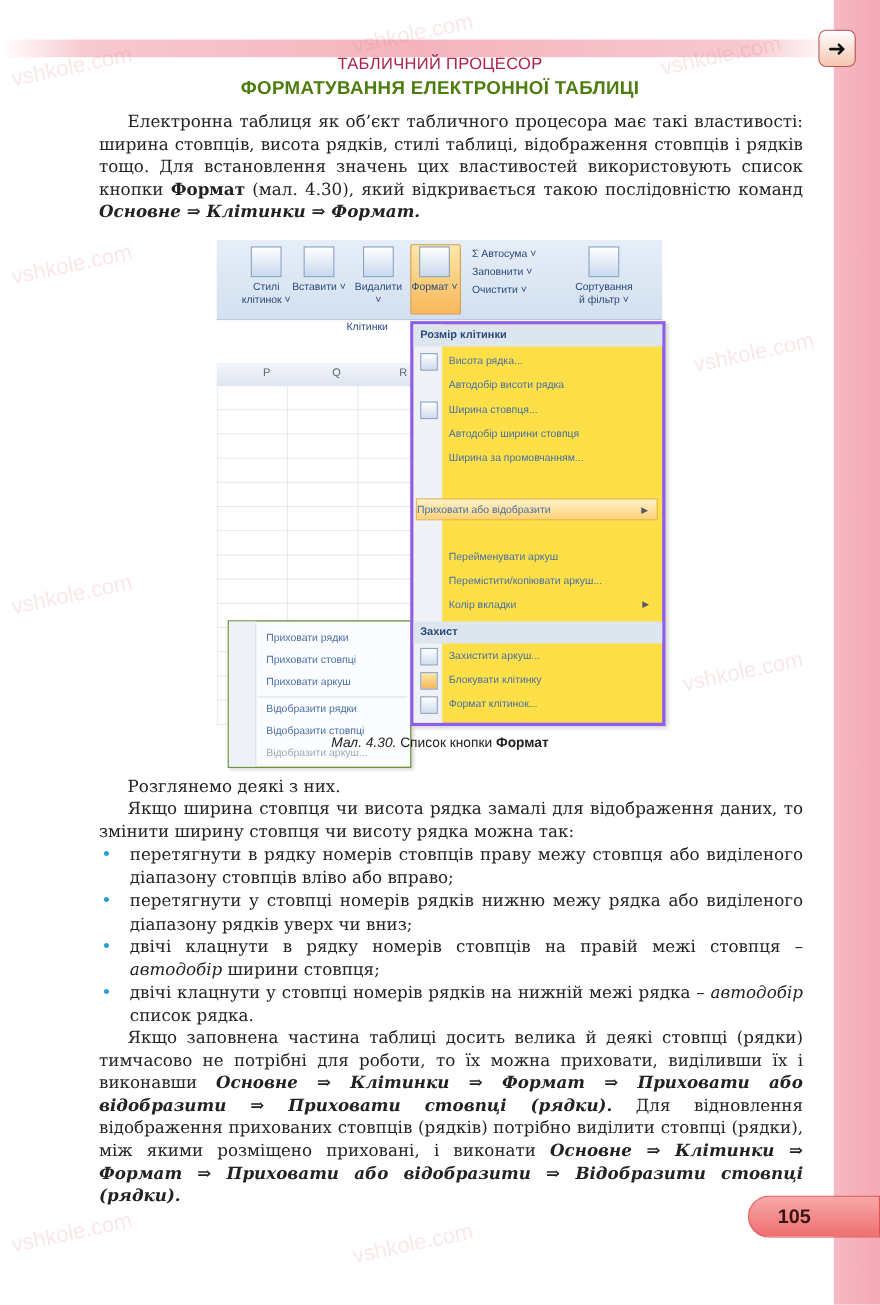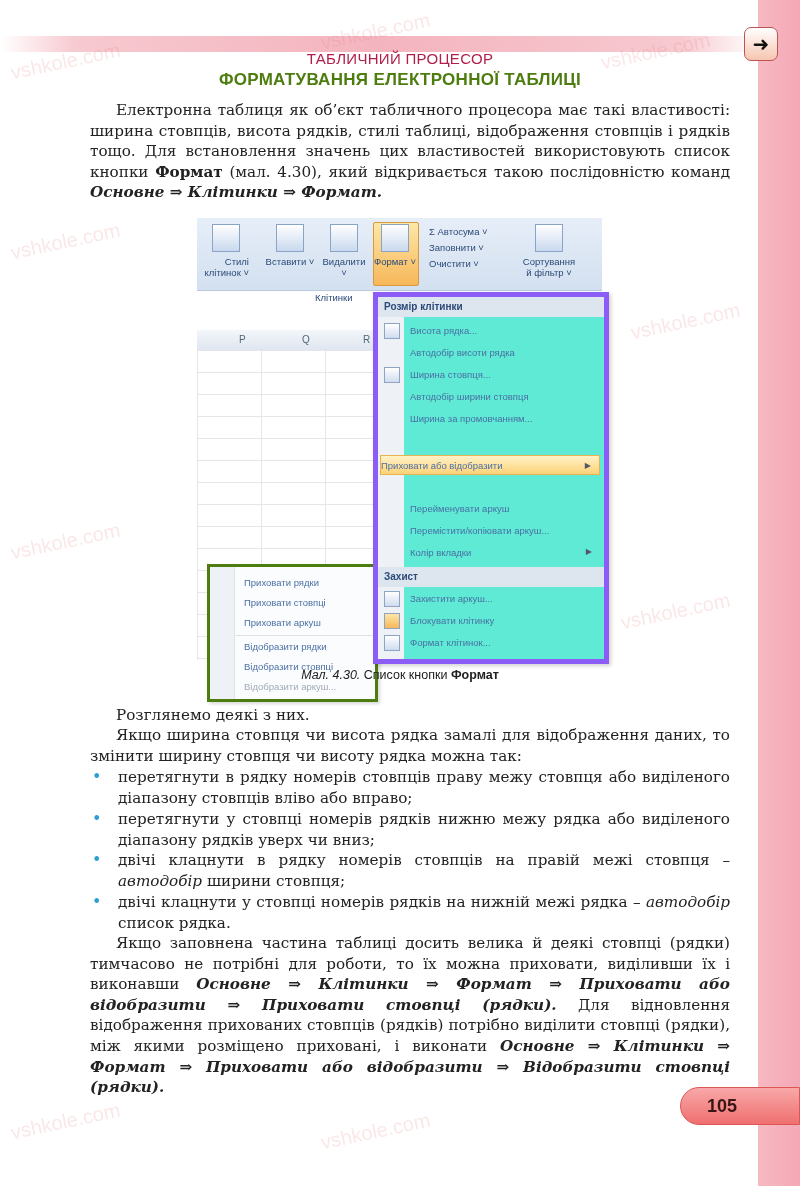--- a/index.html
+++ b/index.html
@@ -18,25 +18,25 @@
   .figure{position:absolute;left:197px;top:218px;width:405px;height:440px;font-family:"Liberation Sans",sans-serif;}
   .ribbon{position:absolute;left:0;top:0;width:405px;height:72px;background:linear-gradient(#e6eef8,#d3e0f0);border-bottom:1px solid #b9c9de;}
   .rib-group{position:absolute;top:6px;text-align:center;font-size:9.5px;color:#2b4a78;line-height:11px;}
   .rib-icon{width:26px;height:26px;margin:0 auto 4px;border:1px solid #8aa4c8;background:linear-gradient(#fff,#c9d9ee);}
   .format-btn{position:absolute;left:176px;top:4px;width:44px;height:62px;background:linear-gradient(#fde7a6,#f7b75a);border:1px solid #d79a40;border-radius:2px;}
   .rib-label{position:absolute;left:118px;top:74px;font-size:9.5px;color:#2b4a78;}
   .sheet{position:absolute;left:0;top:112px;width:180px;height:330px;background:#fff;}
   .col-head{position:absolute;top:0;height:20px;width:180px;background:linear-gradient(#f3f6fa,#dfe6f0);border-bottom:1px solid #b8c4d4;font-size:10px;color:#567;}
   .col-head span{position:absolute;top:4px;}
   .grid-lines{position:absolute;top:20px;left:0;width:180px;height:310px;background-image:linear-gradient(#e3e7ec 1px,transparent 1px),linear-gradient(90deg,#e3e7ec 1px,transparent 1px);background-size:100% 22px,64px 100%;}
-  .submenu{position:absolute;left:10px;top:234px;width:165px;height:132px;background:#fbfcfd;border:3px solid #4d7c0f;box-shadow:2px 2px 3px rgba(0,0,0,0.15);}
+  .submenu{position:absolute;left:10px;top:234px;width:165px;height:132px;background:#fbfcfd;border:1px solid #4d7c0f;box-shadow:2px 2px 3px rgba(0,0,0,0.15);}
   .submenu .gutter{position:absolute;left:0;top:0;width:24px;height:100%;background:#eef1f5;border-right:1px solid #dfe3e8;}
   .sub-item{position:absolute;left:34px;font-size:9.5px;color:#4a6fa5;}
   .sub-sep{position:absolute;left:26px;width:136px;height:1px;background:#dde2e8;}
-  .menu{position:absolute;left:176px;top:74px;width:226px;height:362px;background:#5eead4;border:5px solid #8b5cf6;box-shadow:2px 2px 4px rgba(0,0,0,0.18);}
+  .menu{position:absolute;left:176px;top:74px;width:226px;height:362px;background:#fde047;border:3px solid #8b5cf6;box-shadow:2px 2px 4px rgba(0,0,0,0.18);}
   .menu .gutter{position:absolute;left:0;top:0;width:26px;height:100%;background:#eef1f5;}
   .menu-head{position:absolute;left:0;width:226px;height:20px;background:#dde5ef;font-size:10px;font-weight:bold;color:#2b4a78;padding-left:6px;box-sizing:border-box;line-height:20px;}
   .menu-item{position:absolute;left:32px;width:190px;font-size:9.5px;color:#4a6fa5;}
   .menu-item.hl{left:2px;width:220px;height:20px;line-height:20px;box-sizing:border-box;background:linear-gradient(#fff2c8,#fcd278);border:1px solid #e8b350;}
   .arrow{position:absolute;right:8px;font-size:8px;color:#556;}
   .micon{position:absolute;left:6px;width:14px;height:14px;border:1px solid #8ea4c2;background:linear-gradient(#fff,#cfdcee);}
   .caption{position:absolute;left:0;top:668px;width:800px;text-align:center;font-family:"Liberation Sans",sans-serif;font-size:12.5px;color:#222;}
   .bullet{position:absolute;left:90px;width:640px;font-size:15.2px;line-height:20.6px;text-align:justify;padding-left:28px;box-sizing:border-box;}
   .bullet .dot{position:absolute;left:2px;top:0;color:#2a9fd6;font-size:16px;}
   .page-num{position:absolute;left:680px;top:1087px;width:120px;height:38px;border-radius:19px 0 0 19px;background:linear-gradient(#f8a8a8,#ef6f6f);border:1px solid #d55;box-sizing:border-box;font-family:"Liberation Sans",sans-serif;font-weight:bold;font-size:18px;color:#3a1515;line-height:36px;padding-left:26px;}
@@ -51,21 +51,21 @@
 <div class="nav-btn">
     <span>➜</span>
   </div>
 
 <div class="page-title">ФОРМАТУВАННЯ ЕЛЕКТРОННОЇ ТАБЛИЦІ</div>
 
 <div class="para" style="top:100px;"><span class="indent"></span><span>Електронна таблиця як об’єкт табличного процесора має такі властивості: ширина стовпців, висота рядків, стилі таблиці, відображення стовпців і рядків тощо. Для встановлення значень цих властивостей використовують список кнопки </span><span class="b">Формат</span><span> (мал. 4.30), який відкривається такою послідовністю команд </span><span class="bi">Основне ⇒ Клітинки ⇒ Формат.</span></div>
 
 <div class="figure">
   <div class="ribbon">
-    <div class="rib-group" style="left:6px;width:46px;text-align:right;"><div class="rib-icon"></div><span>Стилі клітинок ˅</span></div>
+    <div class="rib-group" style="left:22px;width:46px;"><div class="rib-icon"></div><span>Стилі клітинок ˅</span></div>
     <div class="rib-group" style="left:68px;width:50px;"><div class="rib-icon"></div><span>Вставити ˅</span></div>
     <div class="rib-group" style="left:122px;width:50px;"><div class="rib-icon"></div><span>Видалити ˅</span></div>
     <div class="format-btn"></div>
     <div class="rib-group" style="left:176px;width:44px;"><div class="rib-icon"></div><span>Формат ˅</span></div>
     <div class="rib-group" style="left:232px;width:80px;text-align:left;line-height:16px;">
       <div>Σ Автосума ˅</div>
       <div>Заповнити ˅</div>
       <div>Очистити ˅</div>
     </div>
     <div class="rib-group" style="left:322px;width:60px;"><div class="rib-icon"></div><span>Сортування й фільтр ˅</span></div>

